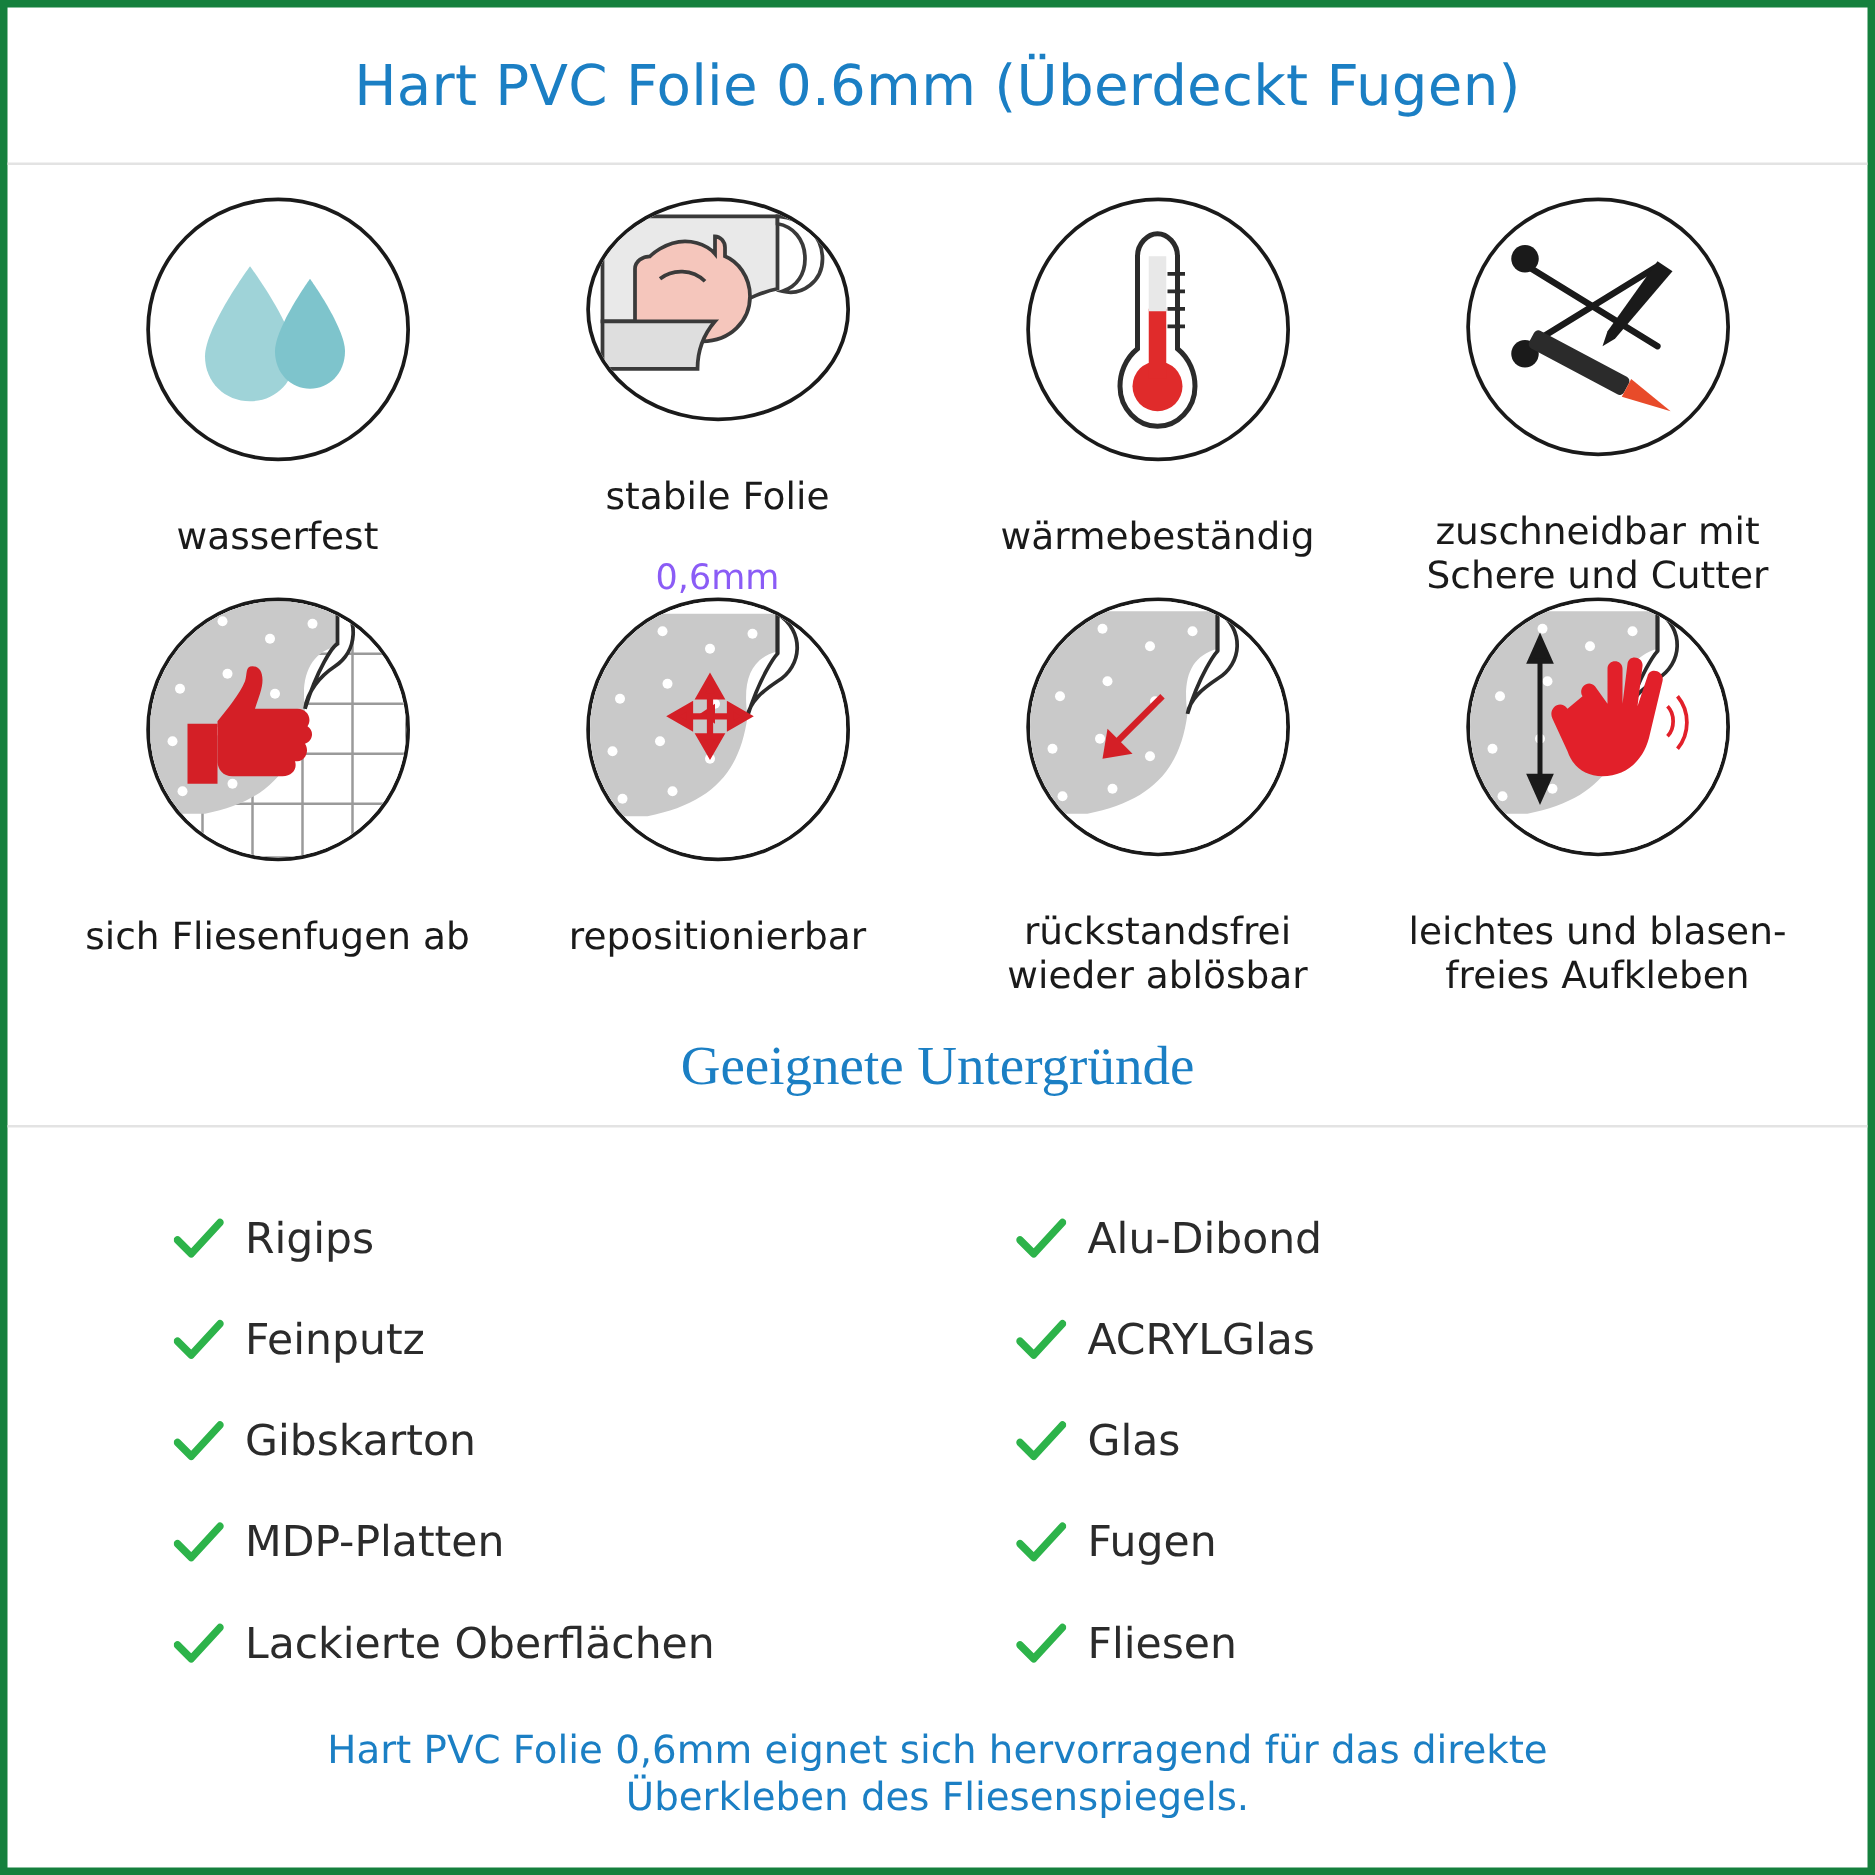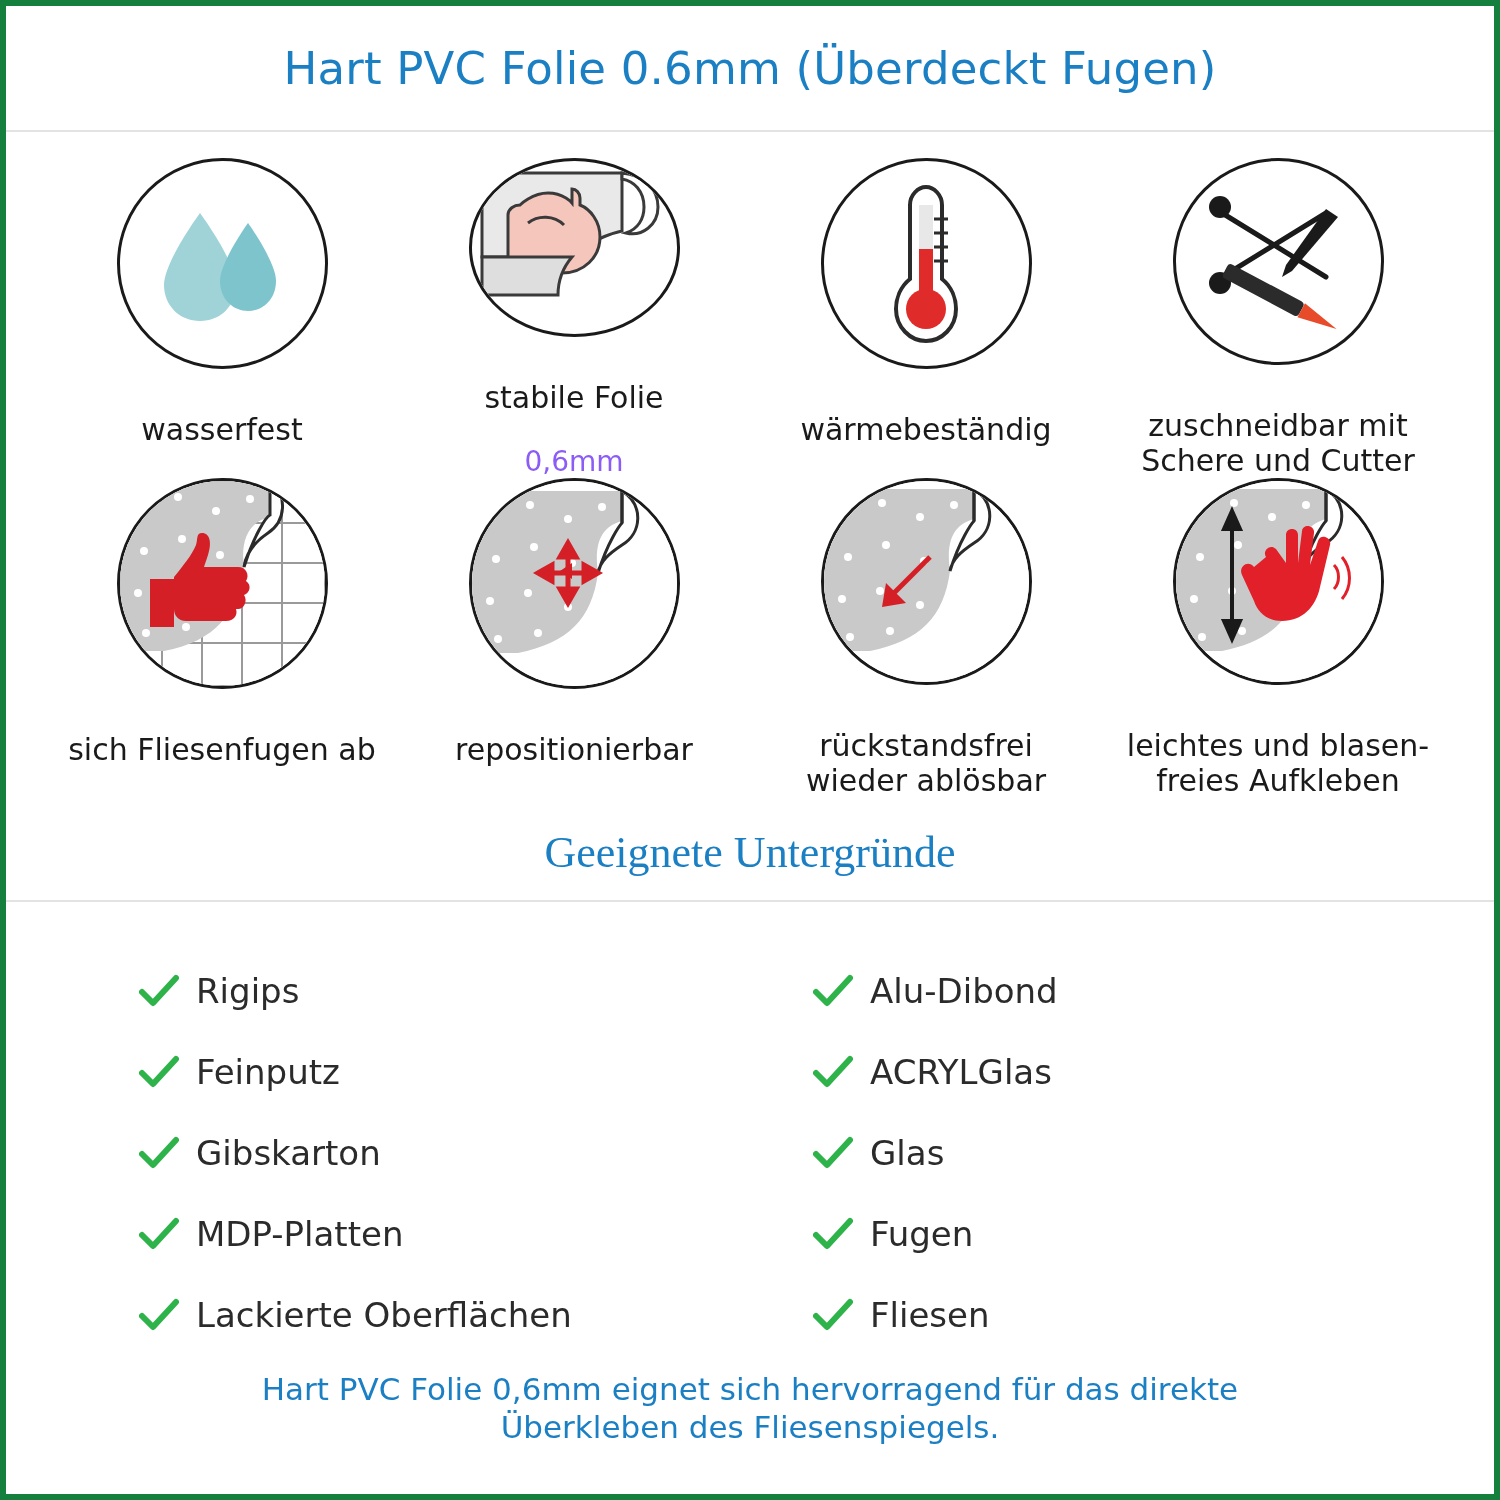--- a/index.html
+++ b/index.html
@@ -123,21 +123,21 @@
     align-items: center;
     justify-content: center;
     margin-right: 14px;
   }
 
   
   .footer {
     position: absolute;
     left: 0;
     right: 0;
-    bottom: 47px;
+    bottom: 36px;
     text-align: center;
     color: #1b7fc4;
     font-size: 31px;
     line-height: 1.25;
     padding: 0 80px;
     box-sizing: border-box;
   }
   .footer div { white-space: nowrap; }
 
   svg { display: block; }

